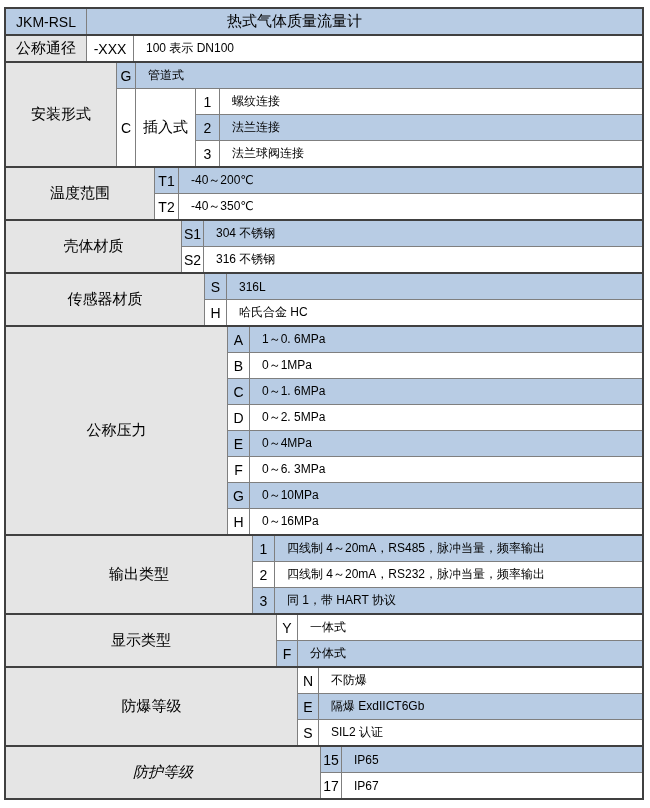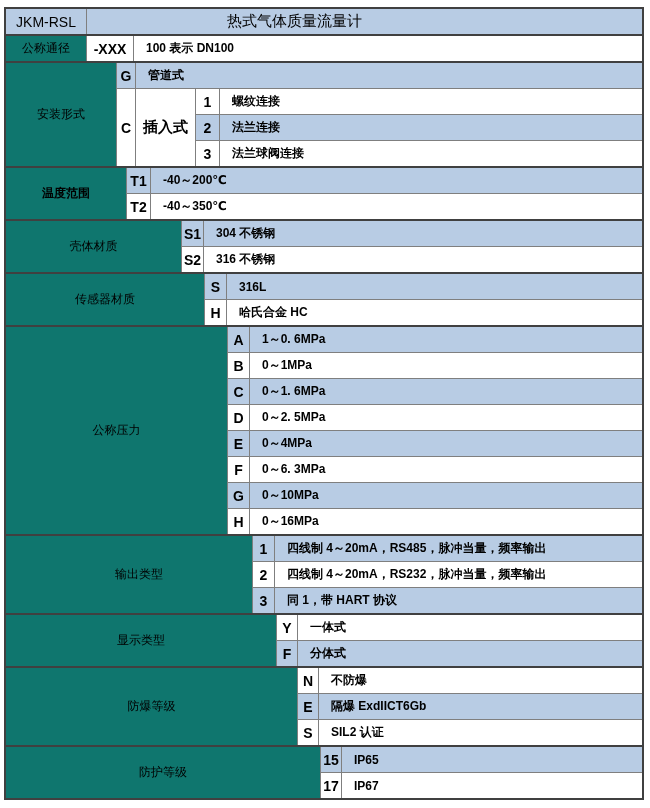--- a/index.html
+++ b/index.html
@@ -45,30 +45,29 @@
     overflow:hidden;
   }
   .section{
     display:flex;
     border-top:2px solid var(--bdark);
   }
   .label-cell{
     flex:none;
     display:flex;align-items:center;justify-content:center;
     border-right:1px solid var(--blight);
-    font-size:12px;
-    box-sizing:border-box;
-    background:#0f766e;
+    font-size:15px;
+    box-sizing:border-box;
+    background:#e5e5e5;
     text-align:center;
   }
   .rows{
     flex:1;
     display:flex;flex-direction:column;
     min-width:0;
-    font-weight:bold;
   }
   .rows > * + *{
     border-top:1px solid var(--blight);
   }
   .row{
     display:flex;
     height:25px;
     flex:none;
   }
   .row.shaded{ background:var(--shade); }
@@ -149,21 +148,21 @@
             </div>
             <div class="row">
               <div class="code-cell" style="width: 24px;">3</div>
               <div class="desc-cell">法兰球阀连接</div>
             </div>
           </div>
         </div>
       </div>
     </div>
     <div class="section">
-      <div class="label-cell" style="width: 121px; font-weight: bold;">温度范围</div>
+      <div class="label-cell" style="width: 149px;">温度范围</div>
       <div class="rows">
         <div class="row shaded">
           <div class="code-cell" style="width: 24px;">T1</div>
           <div class="desc-cell">-40～200℃</div>
         </div>
         <div class="row">
           <div class="code-cell" style="width: 24px;">T2</div>
           <div class="desc-cell">-40～350℃</div>
         </div>
       </div>
@@ -272,21 +271,21 @@
           <div class="code-cell" style="width: 21px;">E</div>
           <div class="desc-cell">隔爆 ExdIICT6Gb</div>
         </div>
         <div class="row">
           <div class="code-cell" style="width: 21px;">S</div>
           <div class="desc-cell">SIL2 认证</div>
         </div>
       </div>
     </div>
     <div class="section">
-      <div class="label-cell" style="width: 315px;">防护等级</div>
+      <div class="label-cell" style="width: 315px; font-style: italic;">防护等级</div>
       <div class="rows">
         <div class="row shaded">
           <div class="code-cell" style="width: 21px;">15</div>
           <div class="desc-cell">IP65</div>
         </div>
         <div class="row">
           <div class="code-cell" style="width: 21px;">17</div>
           <div class="desc-cell">IP67</div>
         </div>
       </div>

